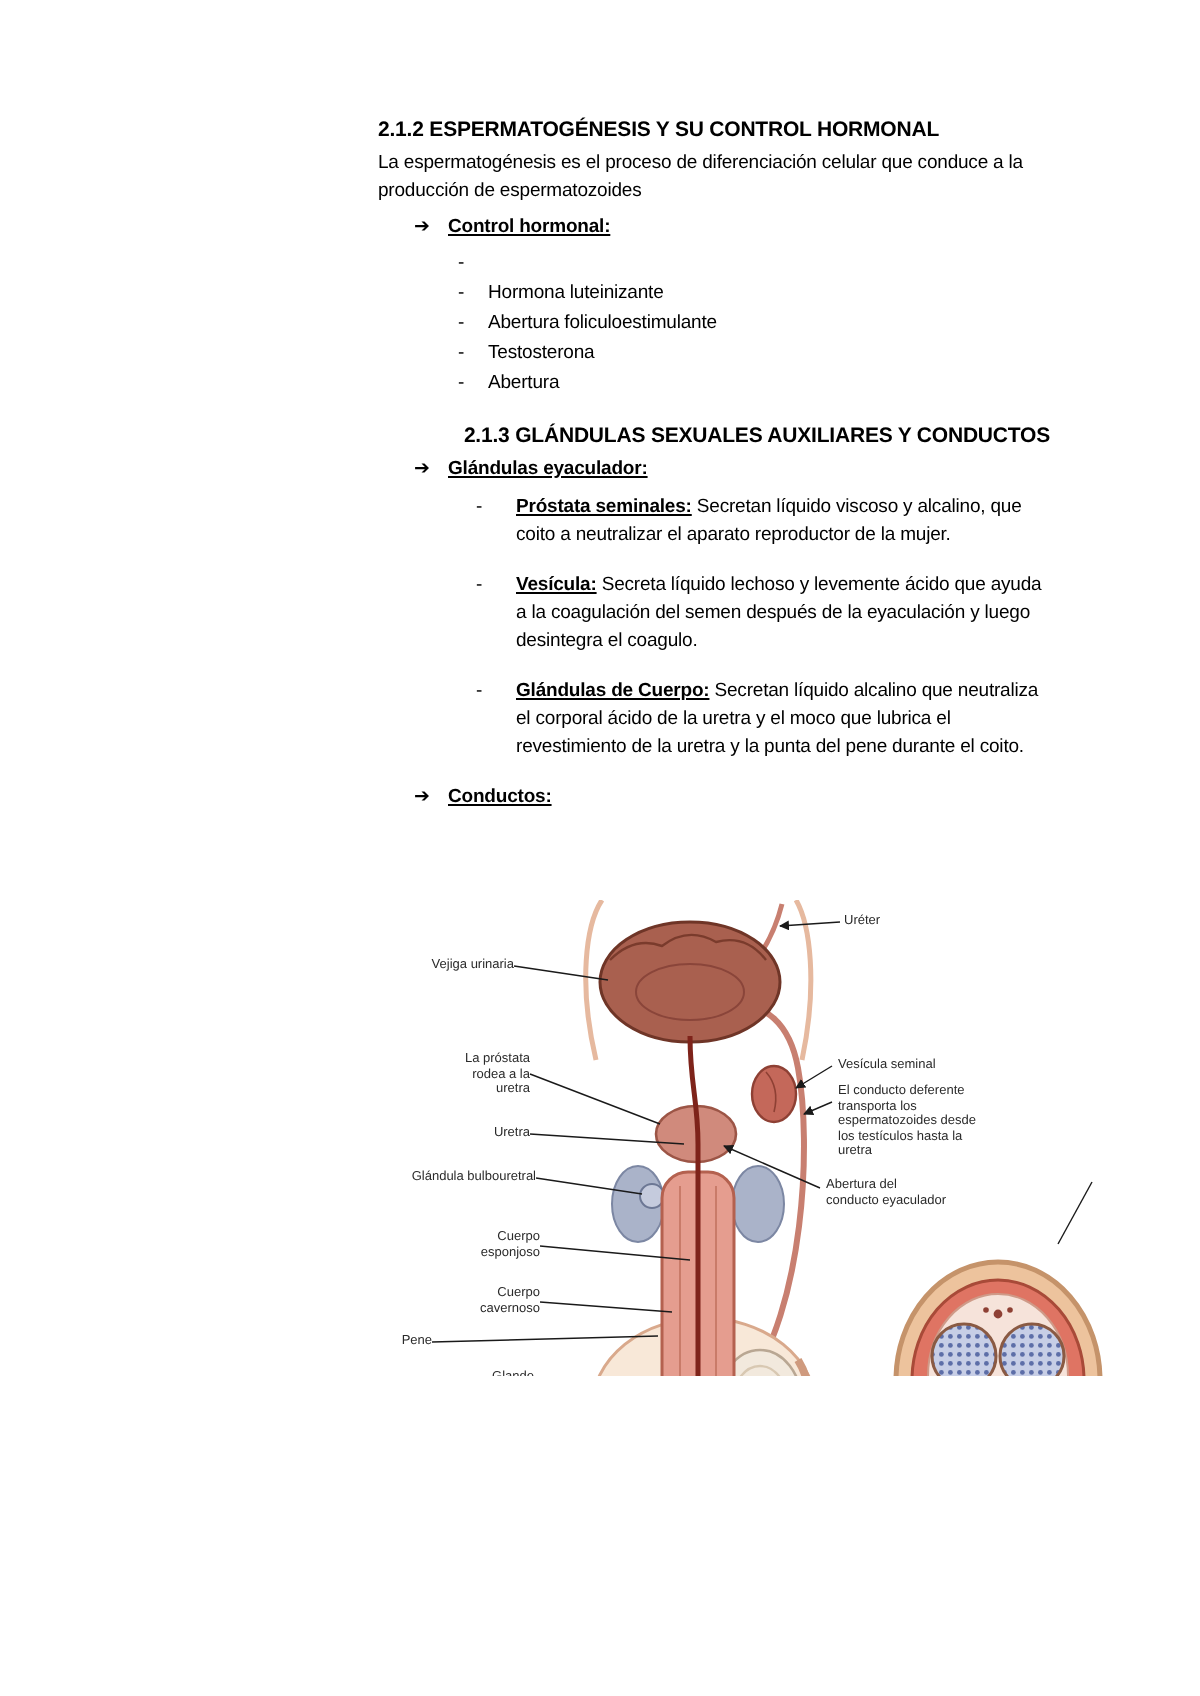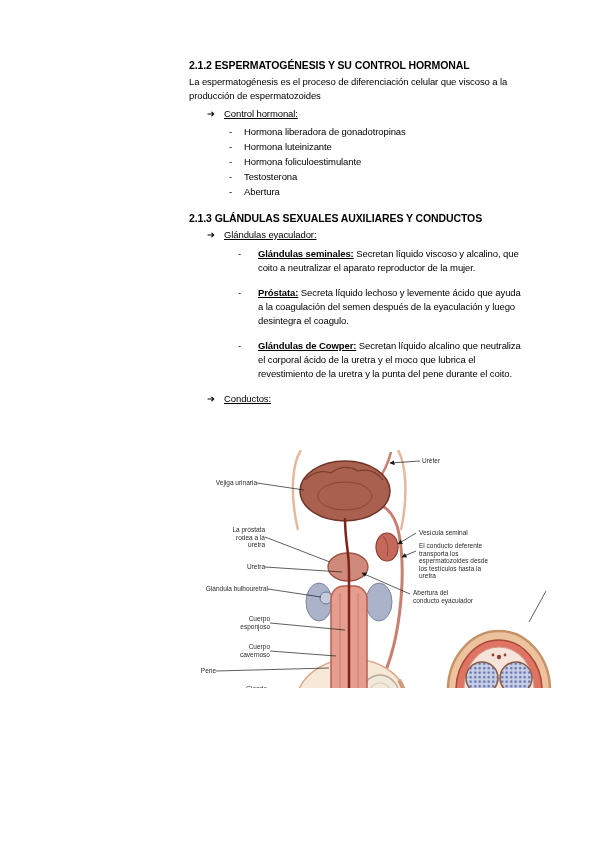--- a/index.html
+++ b/index.html
@@ -6,25 +6,25 @@
   body{
     width:600px;height:848px;background:#ffffff;
     font-family:"Liberation Sans",sans-serif;color:#000;
   }
   .page{position:relative;width:600px;height:688px;background:#fff;overflow:hidden;margin-left:44px;}
   .content{
     position:absolute;left:145px;top:58px;width:336px;
     font-size:9.5px;line-height:14px;letter-spacing:-0.1px;
   }
   .heading{font-weight:700;font-size:10.5px;line-height:14px;margin-bottom:3px;white-space:nowrap;}
-  .h2{margin-top:12px;}
+  .h2{margin-top:12px;text-align:right;}
   .intro{margin:0 0 4px 0;}
   .arrow-row{display:flex;margin:3px 0 3px 18px;}
   .arrow-marker{width:17px;flex:none;}
-  .arrow-label{font-weight:400;text-decoration:underline;}
+  .arrow-label{font-weight:700;text-decoration:underline;}
   .dash-list{margin:2px 0 0 40px;}
   .dash-row{display:flex;line-height:15px;}
   .dash-marker{width:15px;flex:none;}
   .glands{margin-left:49px;margin-top:5px;}
   .glands .dash-row{line-height:14px;margin-bottom:11px;}
   .glands .dash-marker{width:20px;}
   .gland-term{font-weight:700;text-decoration:underline;}
   .conductos{margin-top:8px;}
   .figure{
     position:absolute;left:150px;top:450px;width:360px;height:335px;
@@ -38,39 +38,38 @@
     text-align:center;color:#565a63;
   }
 </style>
 </head>
 <body>
 
 <div class="page">
   <div class="content">
 
     <div class="heading">2.1.2 ESPERMATOGÉNESIS Y SU CONTROL HORMONAL</div>
-    <p class="intro">La espermatogénesis es el proceso de diferenciación celular que viscoso a la producción de espermatozoides</p>
+    <p class="intro">La espermatogénesis es el proceso de diferenciación celular que conduce a la producción de espermatozoides</p>
 
     <div class="arrow-row">
       <span class="arrow-marker">➔</span>
       <span class="arrow-label">Control hormonal:</span>
     </div>
 
     <div class="dash-list">
       <div class="dash-row">
         <span class="dash-marker">-</span>
-        <span>Hormona liberadora de gonadotropinas</span>
       </div>
       <div class="dash-row">
         <span class="dash-marker">-</span>
         <span>Hormona luteinizante</span>
       </div>
       <div class="dash-row">
         <span class="dash-marker">-</span>
-        <span>Hormona foliculoestimulante</span>
+        <span>Abertura foliculoestimulante</span>
       </div>
       <div class="dash-row">
         <span class="dash-marker">-</span>
         <span>Testosterona</span>
       </div>
       <div class="dash-row">
         <span class="dash-marker">-</span>
         <span>Abertura</span>
       </div>
     </div>
@@ -79,35 +78,35 @@
 
     <div class="arrow-row">
       <span class="arrow-marker">➔</span>
       <span class="arrow-label">Glándulas eyaculador:</span>
     </div>
 
     <div class="dash-list glands">
       <div class="dash-row">
         <span class="dash-marker">-</span>
         <div class="gland-text">
-          <span class="gland-term">Glándulas seminales:</span>
+          <span class="gland-term">Próstata seminales:</span>
           <span>Secretan líquido viscoso y alcalino, que coito a neutralizar el aparato reproductor de la mujer.</span>
         </div>
       </div>
       <div class="dash-row">
         <span class="dash-marker">-</span>
         <div class="gland-text">
-          <span class="gland-term">Próstata:</span>
+          <span class="gland-term">Vesícula:</span>
           <span>Secreta líquido lechoso y levemente ácido que ayuda a la coagulación del semen después de la eyaculación y luego desintegra el coagulo.</span>
         </div>
       </div>
       <div class="dash-row">
         <span class="dash-marker">-</span>
         <div class="gland-text">
-          <span class="gland-term">Glándulas de Cowper:</span>
+          <span class="gland-term">Glándulas de Cuerpo:</span>
           <span>Secretan líquido alcalino que neutraliza el corporal ácido de la uretra y el moco que lubrica el revestimiento de la uretra y la punta del pene durante el coito.</span>
         </div>
       </div>
     </div>
 
     <div class="arrow-row conductos">
       <span class="arrow-marker">➔</span>
       <span class="arrow-label">Conductos:</span>
     </div>
   </div>

